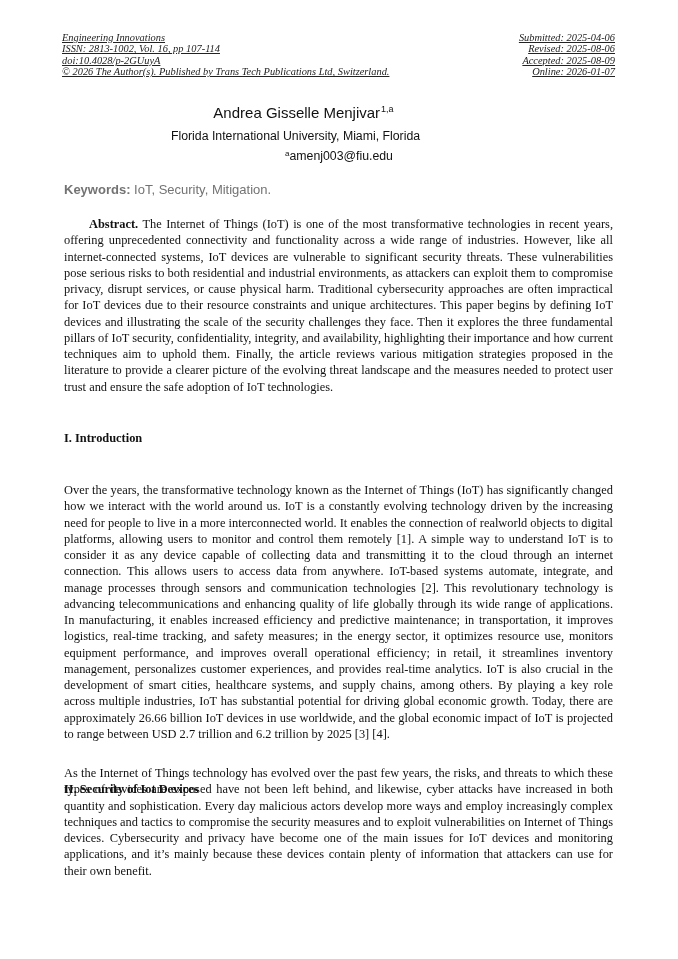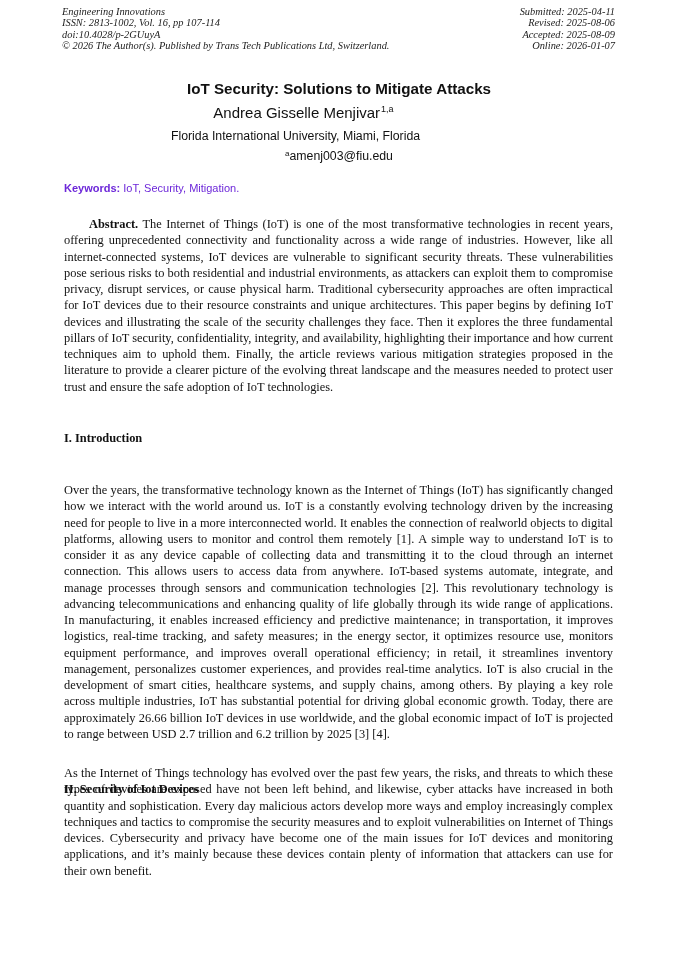--- a/index.html
+++ b/index.html
@@ -1,28 +1,28 @@
 <!DOCTYPE html>
 <html><head>
 <meta charset="utf-8">
 <style>
   html, body { margin: 0; padding: 0; background: #ffffff; }
   body { width: 678px; height: 959px; position: relative; overflow: hidden; color: #111; }
   .page { position: absolute; left: 0; top: 0; width: 678px; height: 959px; background: #fff; }
-  .hdr { position: absolute; top: 6px; font-family: "Liberation Serif", serif; font-style: italic; font-size: 10.4px; line-height: 11.4px; color: #222; }
+  .hdr { position: absolute; top: 32px; font-family: "Liberation Serif", serif; font-style: italic; font-size: 10.4px; line-height: 11.4px; color: #222; text-decoration: underline; }
   .hdr-left { left: 62px; text-align: left; }
   .hdr-right { right: 63px; text-align: right; }
   .hdr div { white-space: nowrap; }
   .title { position: absolute; left: 0; width: 678px; top: 80px; text-align: center; font-family: "Liberation Sans", sans-serif; font-weight: bold; font-size: 15.2px; color: #111; }
   .author { position: absolute; left: 0; width: 607px; top: 104px; text-align: center; font-family: "Liberation Sans", sans-serif; font-size: 15px; color: #111; }
   .author sup { font-size: 9px; vertical-align: 6px; margin-left: 1px; }
   .affil { position: absolute; left: 0; width: 591px; top: 129px; text-align: center; font-family: "Liberation Sans", sans-serif; font-size: 12.3px; color: #111; }
   .email { position: absolute; left: 0; width: 678px; top: 149px; text-align: center; font-family: "Liberation Sans", sans-serif; font-size: 12.3px; color: #111; }
   .email sup { font-size: 8px; vertical-align: 4px; }
-  .keywords { position: absolute; left: 64px; top: 182px; font-family: "Liberation Sans", sans-serif; font-size: 11px; color: #6d28d9; }
+  .keywords { position: absolute; left: 64px; top: 182px; font-family: "Liberation Sans", sans-serif; font-size: 13px; color: #737373; }
   .keywords b { font-weight: bold; }
   .para { position: absolute; left: 64px; width: 549px; font-family: "Liberation Serif", serif; font-size: 12.4px; line-height: 16.25px; text-align: justify; color: #111; hyphens: none; }
   .para b { font-weight: bold; margin-left: 25px; }
   .abstract { top: 216px; }
   .sec-head { position: absolute; left: 64px; font-family: "Liberation Serif", serif; font-weight: bold; font-size: 12.4px; color: #111; }
   .sec1-head { top: 431px; }
   .sec1-body { top: 454px; margin-top: 28px; }
   .sec2-head { top: 742px; margin-top: 40px; }
   .sec2-body { top: 765px; }
 </style>
@@ -32,27 +32,26 @@
 <div class="page">
 
   <div class="hdr hdr-left">
     <div>Engineering Innovations</div>
     <div>ISSN: 2813-1002, Vol. 16, pp 107-114</div>
     <div>doi:10.4028/p-2GUuyA</div>
     <div>© 2026 The Author(s). Published by Trans Tech Publications Ltd, Switzerland.</div>
   </div>
 
   <div class="hdr hdr-right">
-    <div>Submitted: 2025-04-11</div>
+    <div>Submitted: 2025-04-06</div>
     <div>Revised: 2025-08-06</div>
     <div>Accepted: 2025-08-09</div>
     <div>Online: 2026-01-07</div>
   </div>
 
-  <div class="title">IoT Security: Solutions to Mitigate Attacks</div>
 
   <div class="author">
     <span>Andrea Gisselle Menjivar</span><sup>1,a</sup>
   </div>
 
   <div class="affil">Florida International University, Miami, Florida</div>
 
   <div class="email">
     <sup>a</sup><span>amenj003@fiu.edu</span>
   </div>

